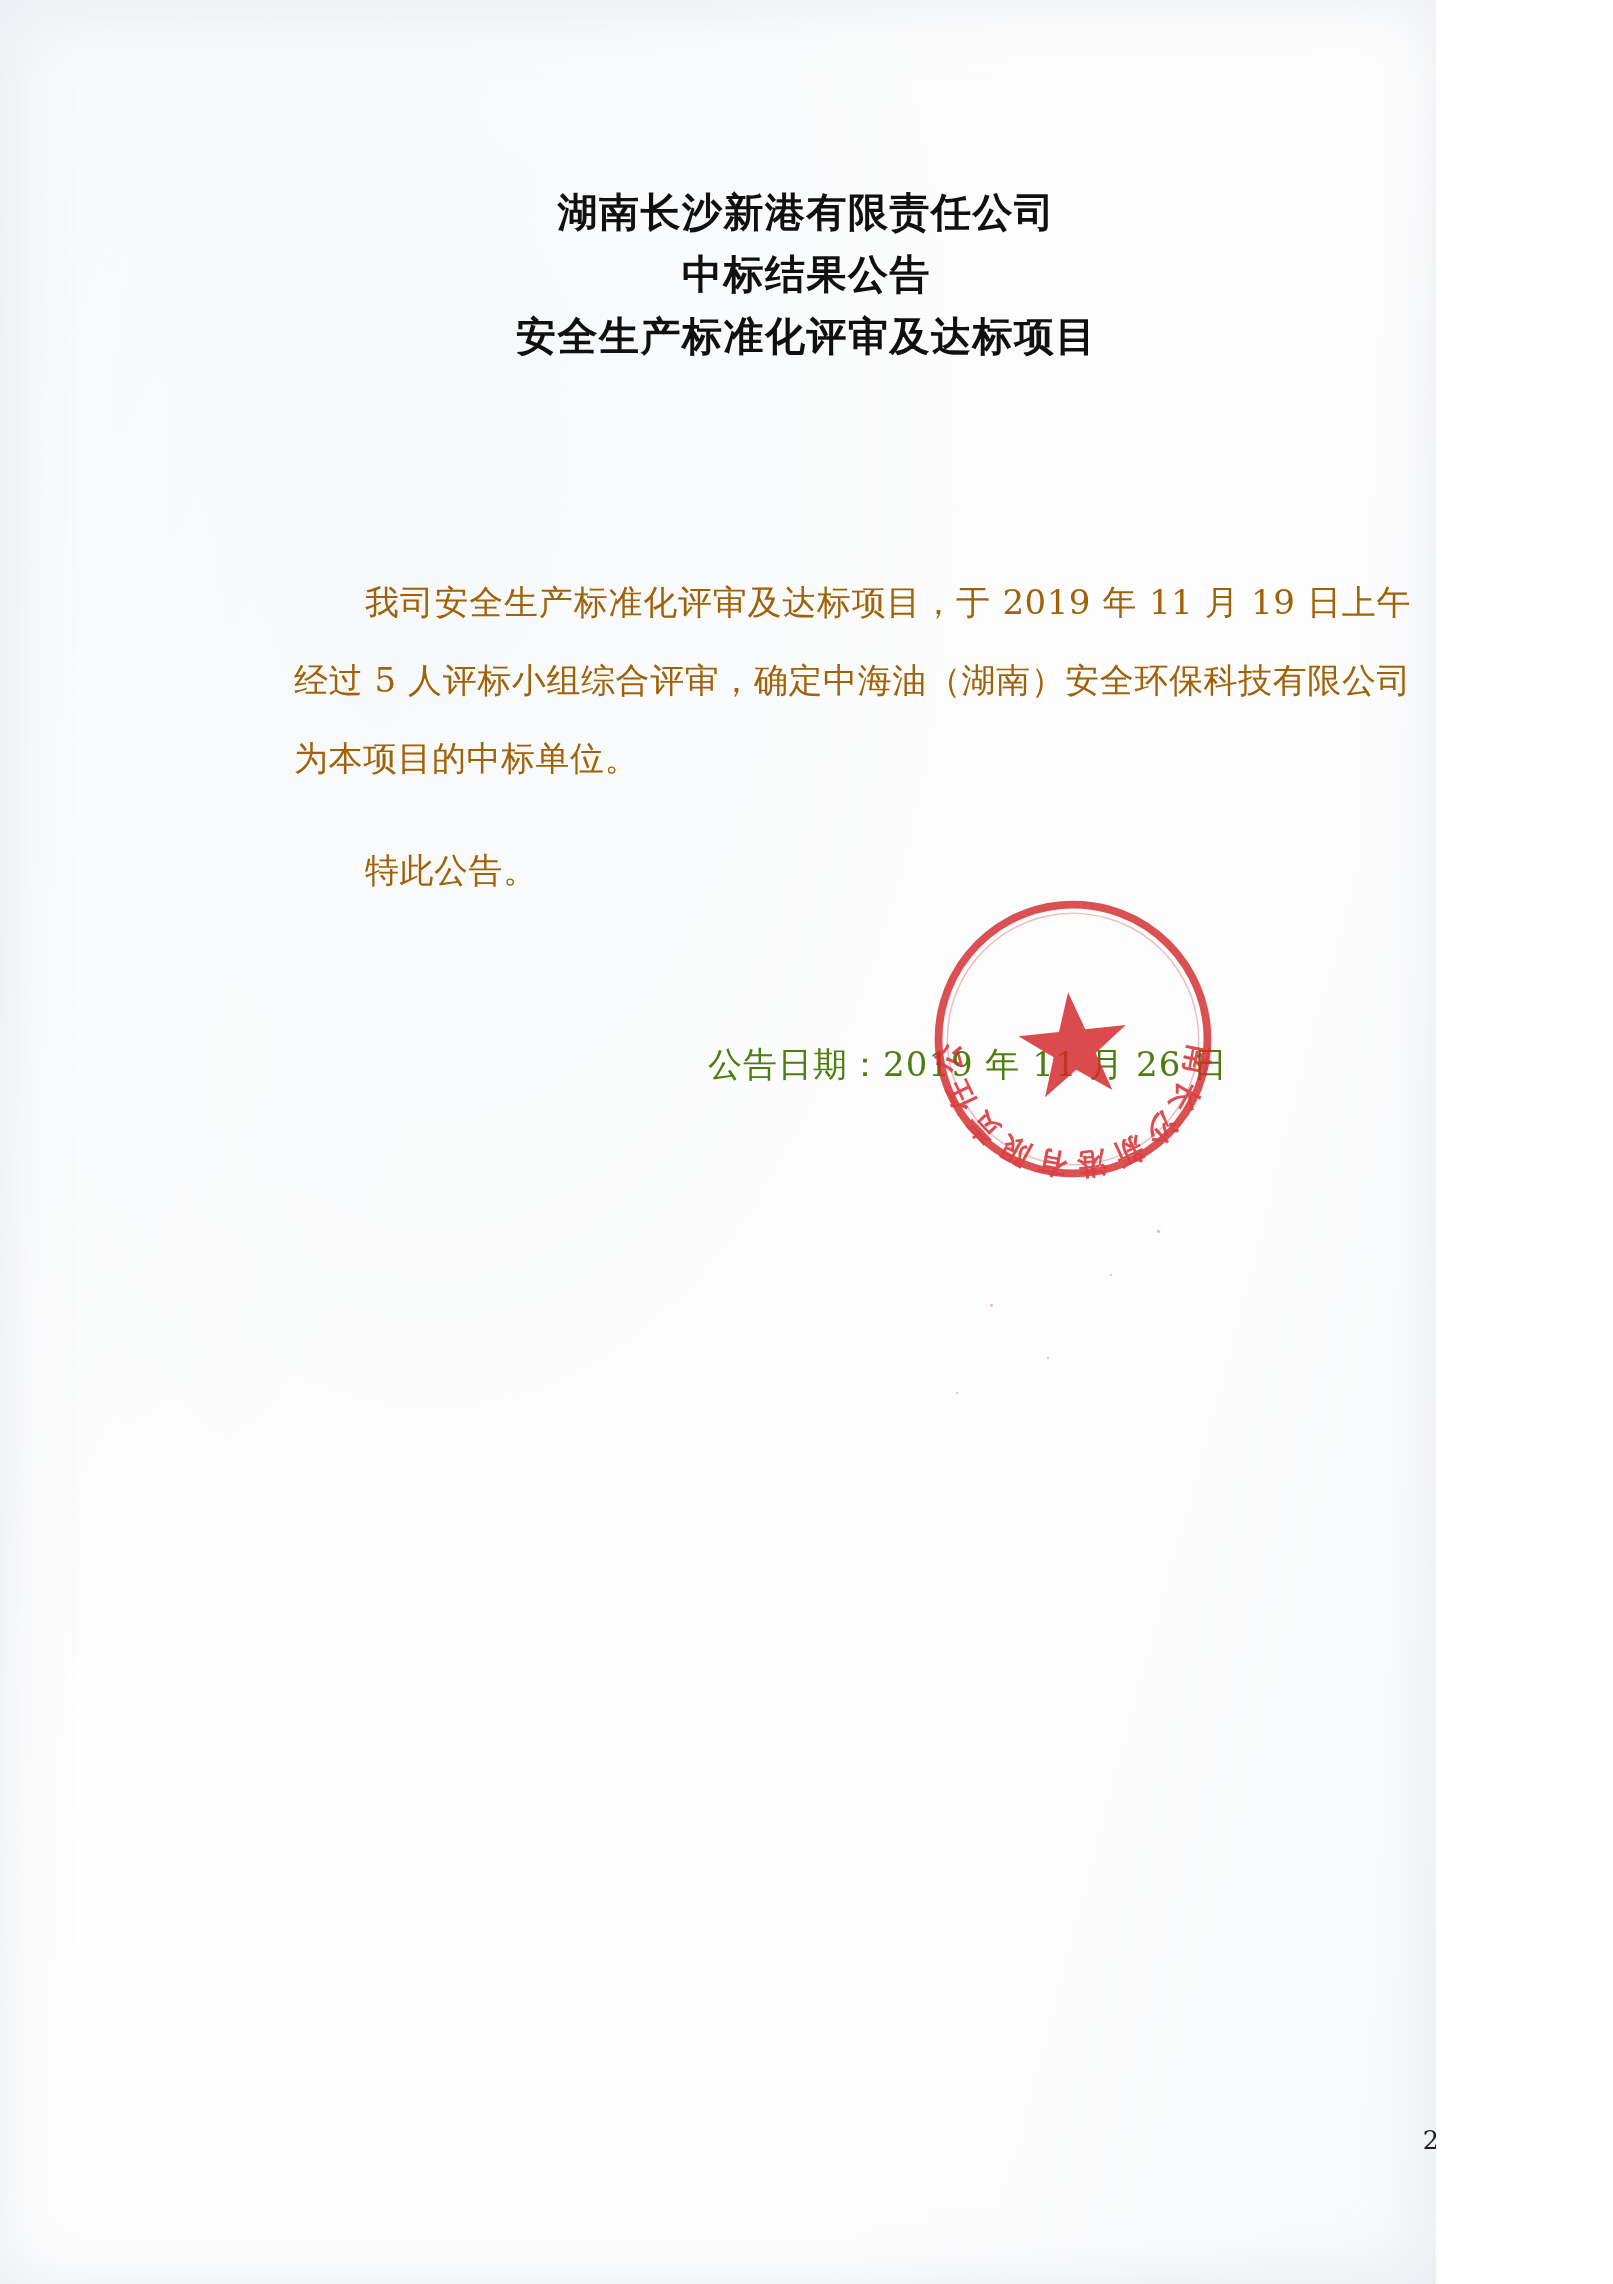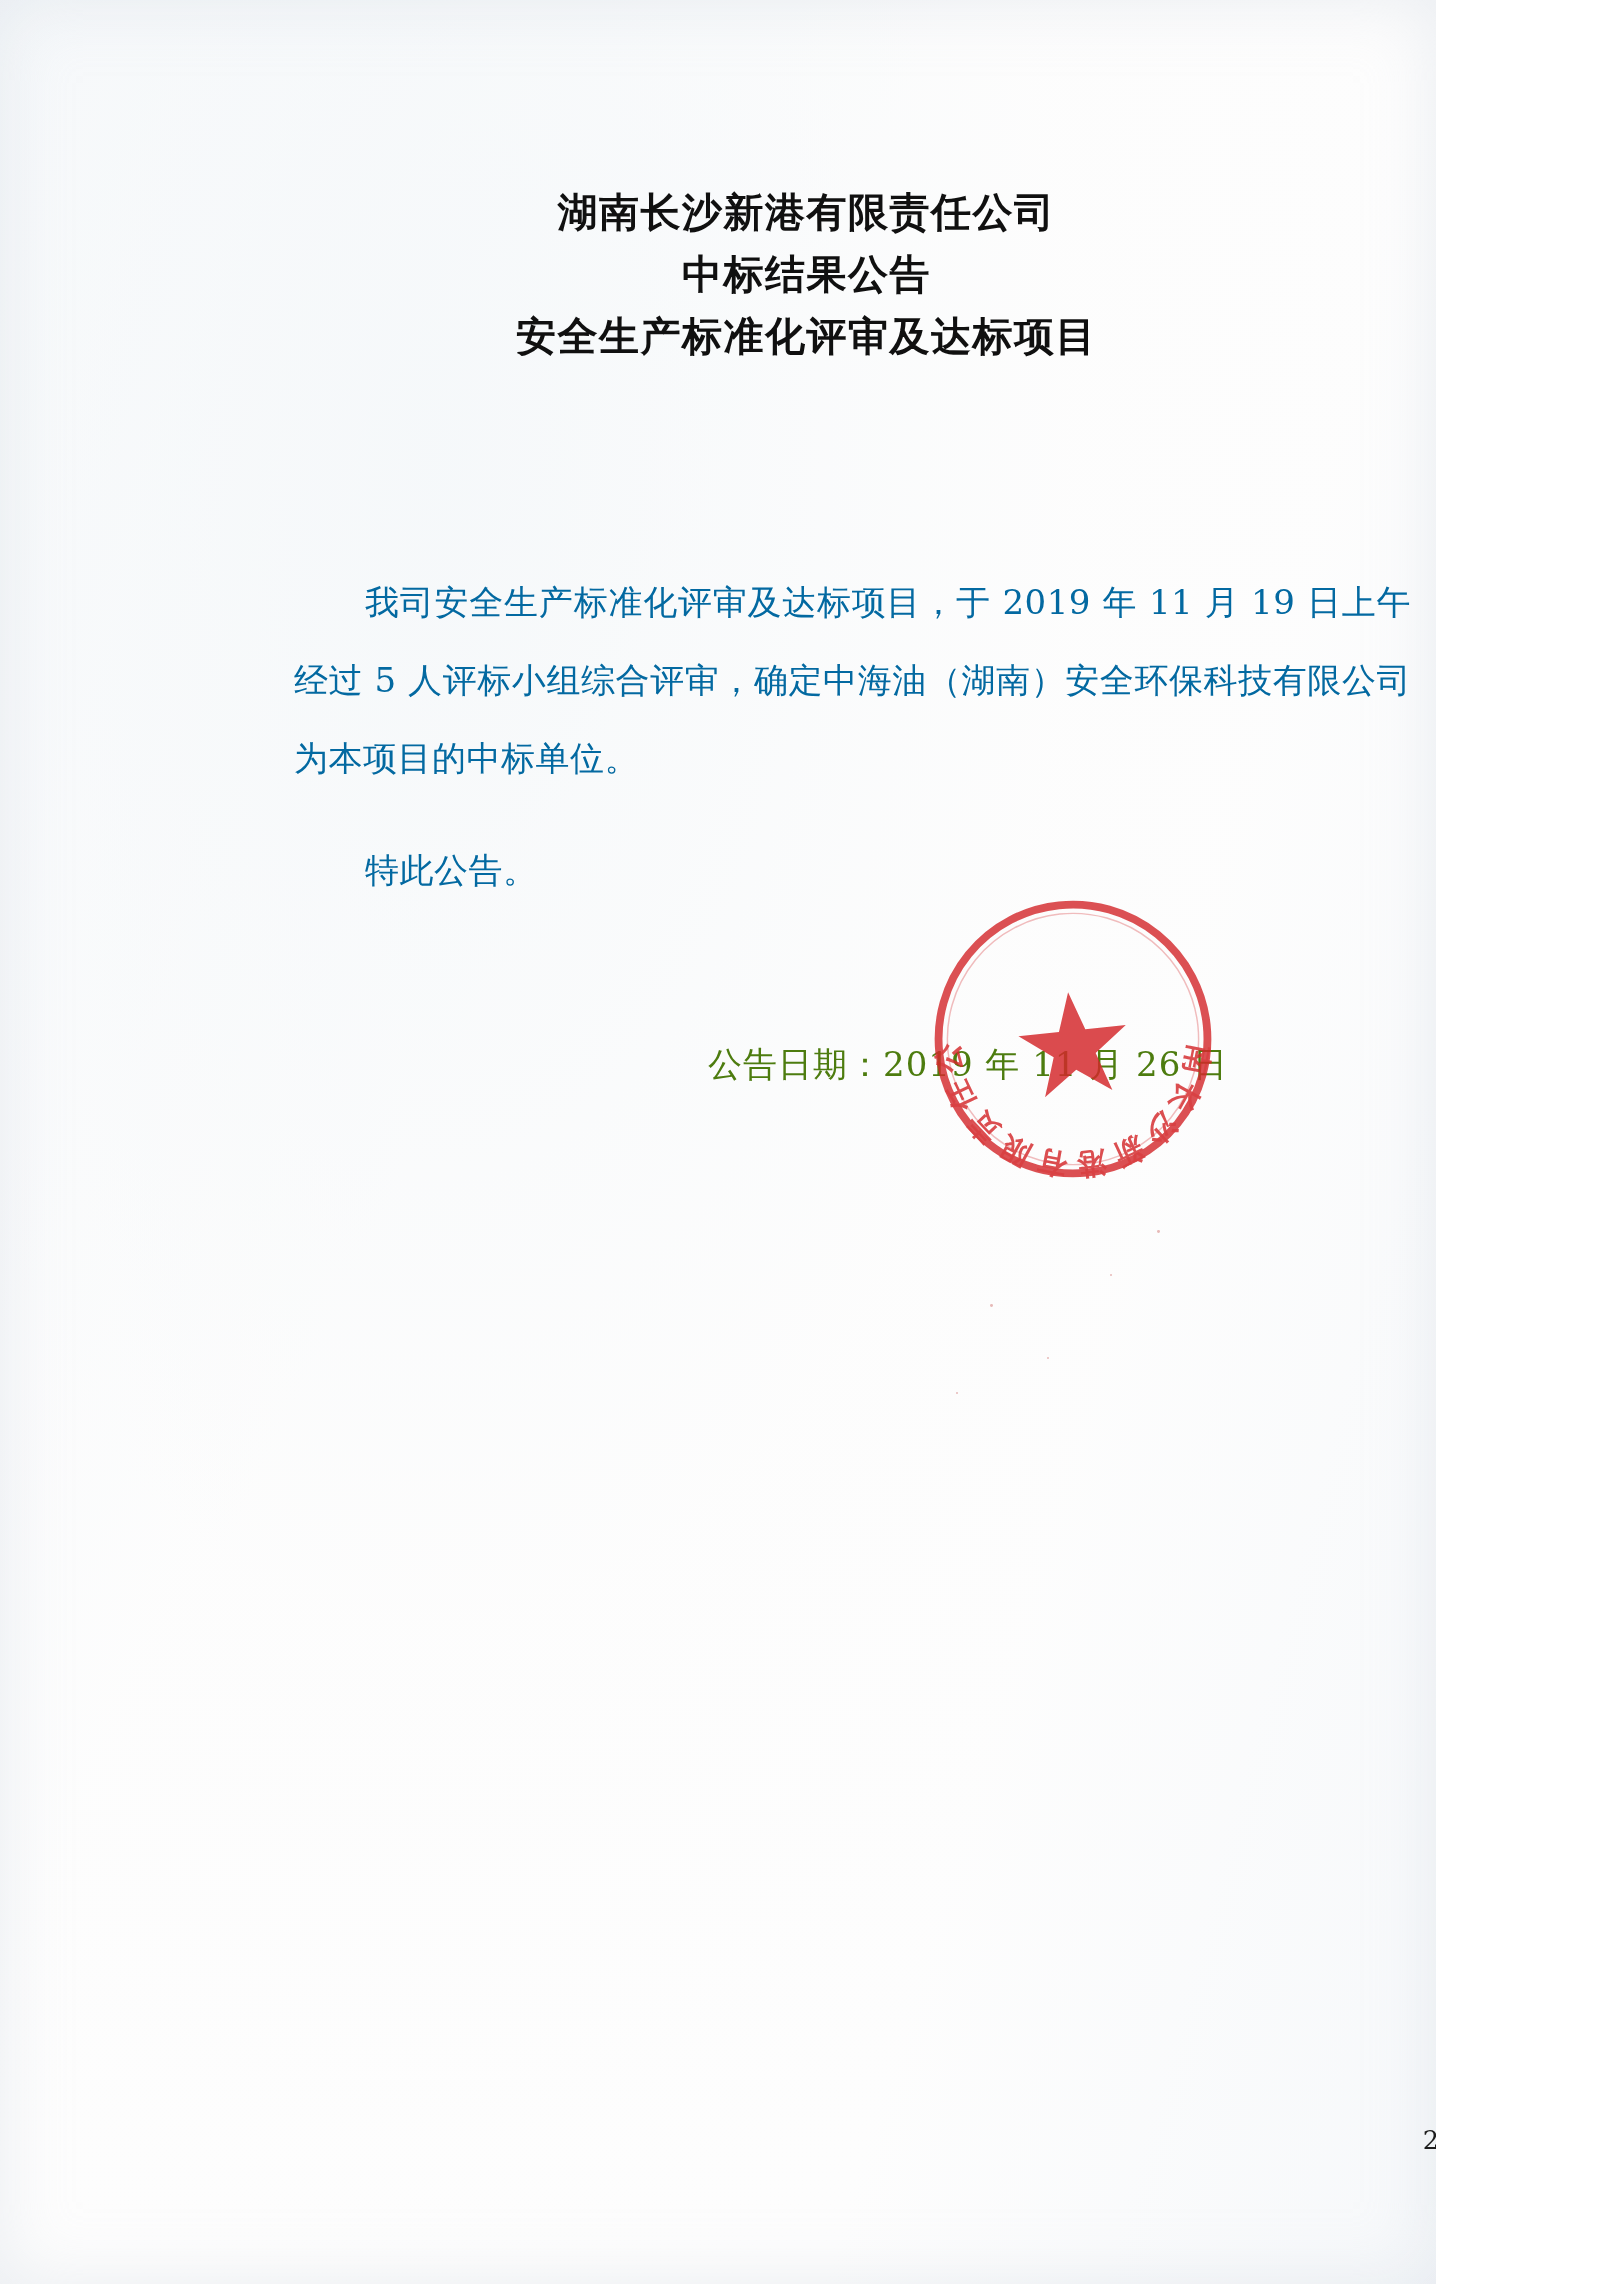--- a/index.html
+++ b/index.html
@@ -61,21 +61,21 @@
   .body-block {
     position: absolute;
     left: 294px;
     top: 529px;
     width: 1117px;
   }
   .para {
     font-family: "DejaVu Serif", "Liberation Serif", serif;
     font-size: 34px;
     line-height: 78px;
-    color: #0369a1;
+    color: #a16207;
     text-align: justify;
     text-justify: inter-ideograph;
     letter-spacing: 0.5px;
   }
   .indent {
     text-indent: 71px;
   }
 
   .date-line {
     position: absolute;

